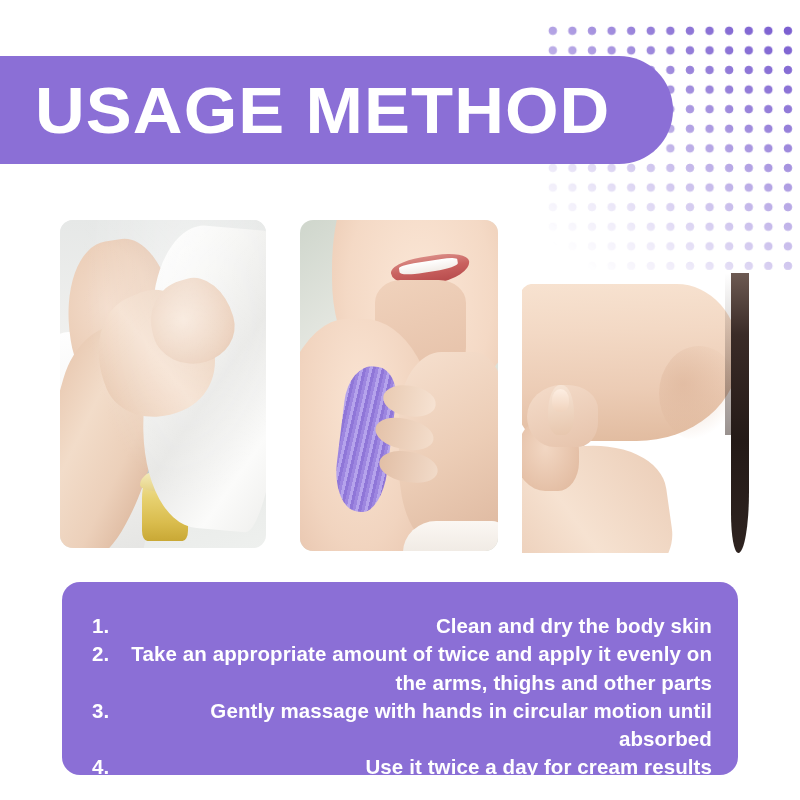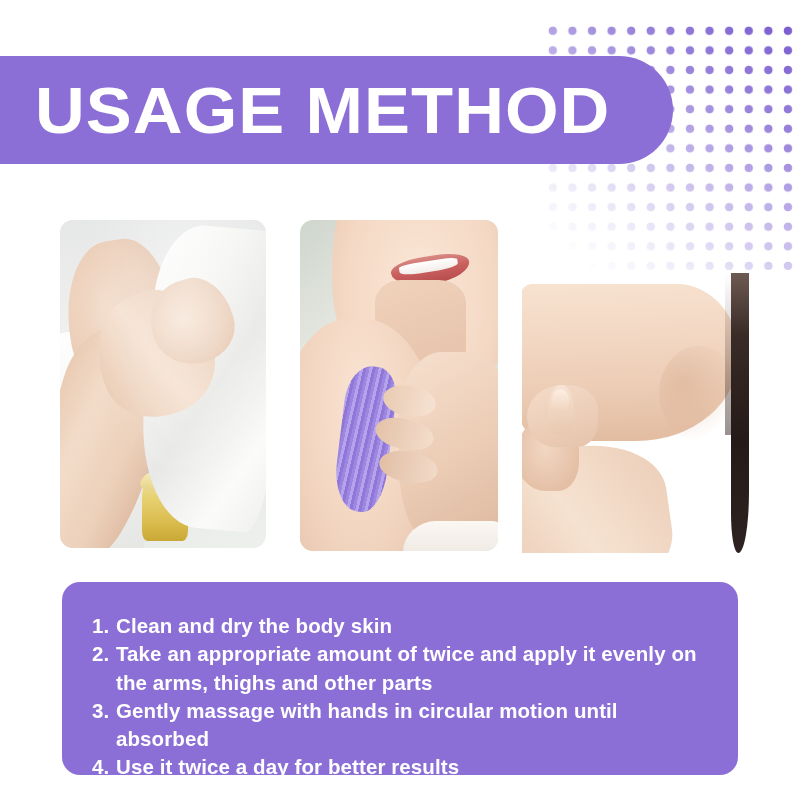--- a/index.html
+++ b/index.html
@@ -180,21 +180,21 @@
   .step{
     display:flex;
     color:#ffffff;
     font-family:"Liberation Sans Narrow","Liberation Sans", sans-serif;
     font-size:20.5px;
     font-weight:bold;
     line-height:1.38;
     letter-spacing:.1px;
   }
   .step-num{ width:24px; flex:0 0 24px; }
-  .step-text{ flex:1; }
+  .step-text{ flex:1;text-align:right; }
 </style>
 </head>
 <body>
 
 <div class="dot-field"></div>
 
 <div class="banner">
   <div class="banner-title">USAGE METHOD</div>
 </div>
 
@@ -260,16 +260,16 @@
     <li class="step">
       <span class="step-num">2.</span>
       <span class="step-text">Take an appropriate amount of twice and apply it evenly on the arms, thighs and other parts</span>
     </li>
     <li class="step">
       <span class="step-num">3.</span>
       <span class="step-text">Gently massage with hands in circular motion until absorbed</span>
     </li>
     <li class="step">
       <span class="step-num">4.</span>
-      <span class="step-text">Use it twice a day for better results</span>
+      <span class="step-text">Use it twice a day for cream results</span>
     </li>
   </ul>
 </div>
 
 </body></html>

